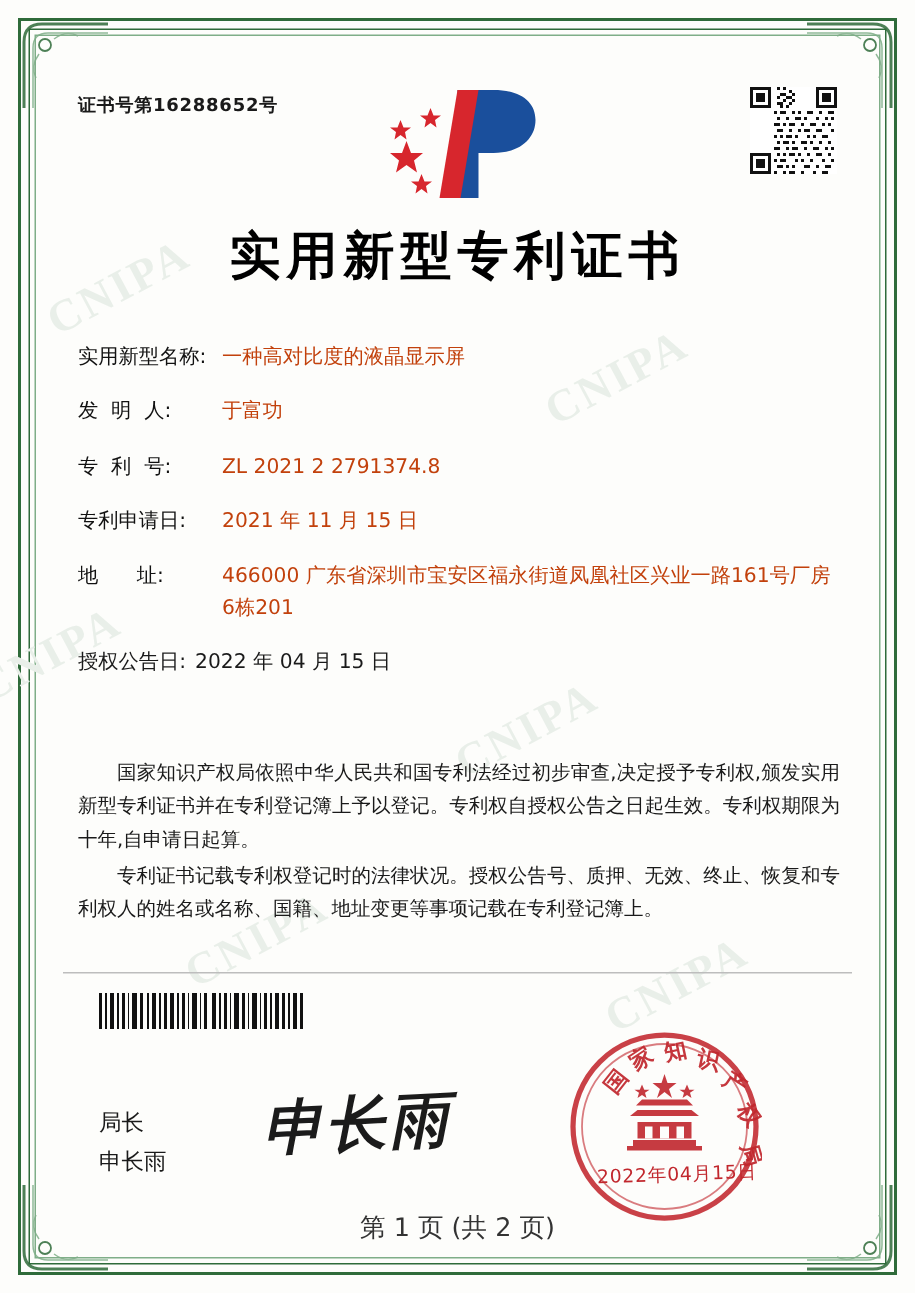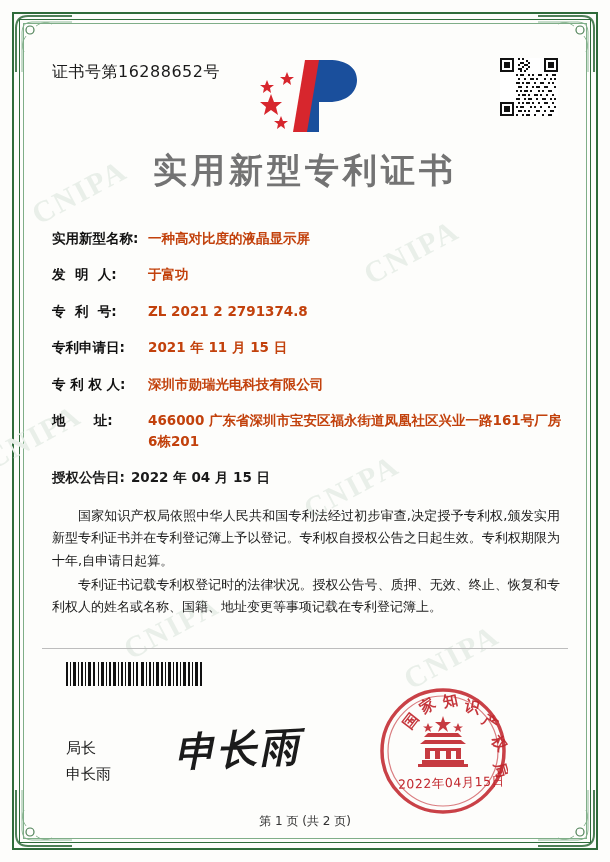--- a/index.html
+++ b/index.html
@@ -65,23 +65,24 @@
   .wm2 { left: 360px; top: 235px; }
   .wm3 { left: -18px; top: 420px; }
   .wm4 { left: 300px; top: 470px; }
   .wm5 { left: 120px; top: 610px; }
   .wm6 { left: 400px; top: 640px; }
 
   
   .cert-no {
     position: absolute;
     left: 52px; top: 62px;
-    font-size: 16px;
+    font-size: 12px;
     font-family: "DejaVu Sans", "Liberation Sans", sans-serif;
     letter-spacing: .5px;
+    font-weight: bold;
   }
 
   .emblem {
     position: absolute;
     left: 245px; top: 54px;
     width: 120px; height: 84px;
   }
 
   .qrcode {
     position: absolute;
@@ -92,31 +93,30 @@
 
   .title {
     position: absolute;
     top: 148px;
     left: 0; right: 0;
     text-align: center;
     font-family: Liberation Serif, serif;
     font-weight: bold;
     font-size: 34px;
     letter-spacing: 4px;
-    color: #737373;
+    color: #000000;
   }
 
   
   .fields {
     position: absolute;
     left: 52px; top: 228px;
     width: 510px;
     font-size: 13.5px;
     line-height: 1.55;
-    font-weight: bold;
   }
   .field-row {
     display: flex;
     align-items: flex-start;
     margin-bottom: 15.5px;
   }
   .field-label {
     width: 96px;
     flex: 0 0 96px;
     white-space: pre;
@@ -200,21 +200,21 @@
     letter-spacing: .5px;
     transform: rotate(-2deg);
   }
 
   
   .footer {
     position: absolute;
     left: 0; right: 0;
     bottom: 32px;
     text-align: center;
-    font-size: 12px;
+    font-size: 17px;
     color: #333;
   }
 </style>
 </head>
 <body>
 
 <div class="certificate">
 
   <div class="border-outer"></div>
   <div class="border-inner"></div>
@@ -403,24 +403,20 @@
     </div>
     <div class="field-row">
       <span class="field-label">专  利  号:</span>
       <span class="field-value">ZL 2021 2 2791374.8</span>
     </div>
     <div class="field-row">
       <span class="field-label">专利申请日:</span>
       <span class="field-value">2021 年 11 月 15 日</span>
     </div>
     <div class="field-row">
-      <span class="field-label">专 利 权 人:</span>
-      <span class="field-value">深圳市勋瑞光电科技有限公司</span>
-    </div>
-    <div class="field-row">
       <span class="field-label">地      址:</span>
       <span class="field-value">466000 广东省深圳市宝安区福永街道凤凰社区兴业一路161号厂房6栋201</span>
     </div>
     <div class="two-col">
       <div class="col col-left">
         <span class="lbl">授权公告日:</span>
         <span>2022 年 04 月 15 日</span>
       </div>
     </div>
   </div>

